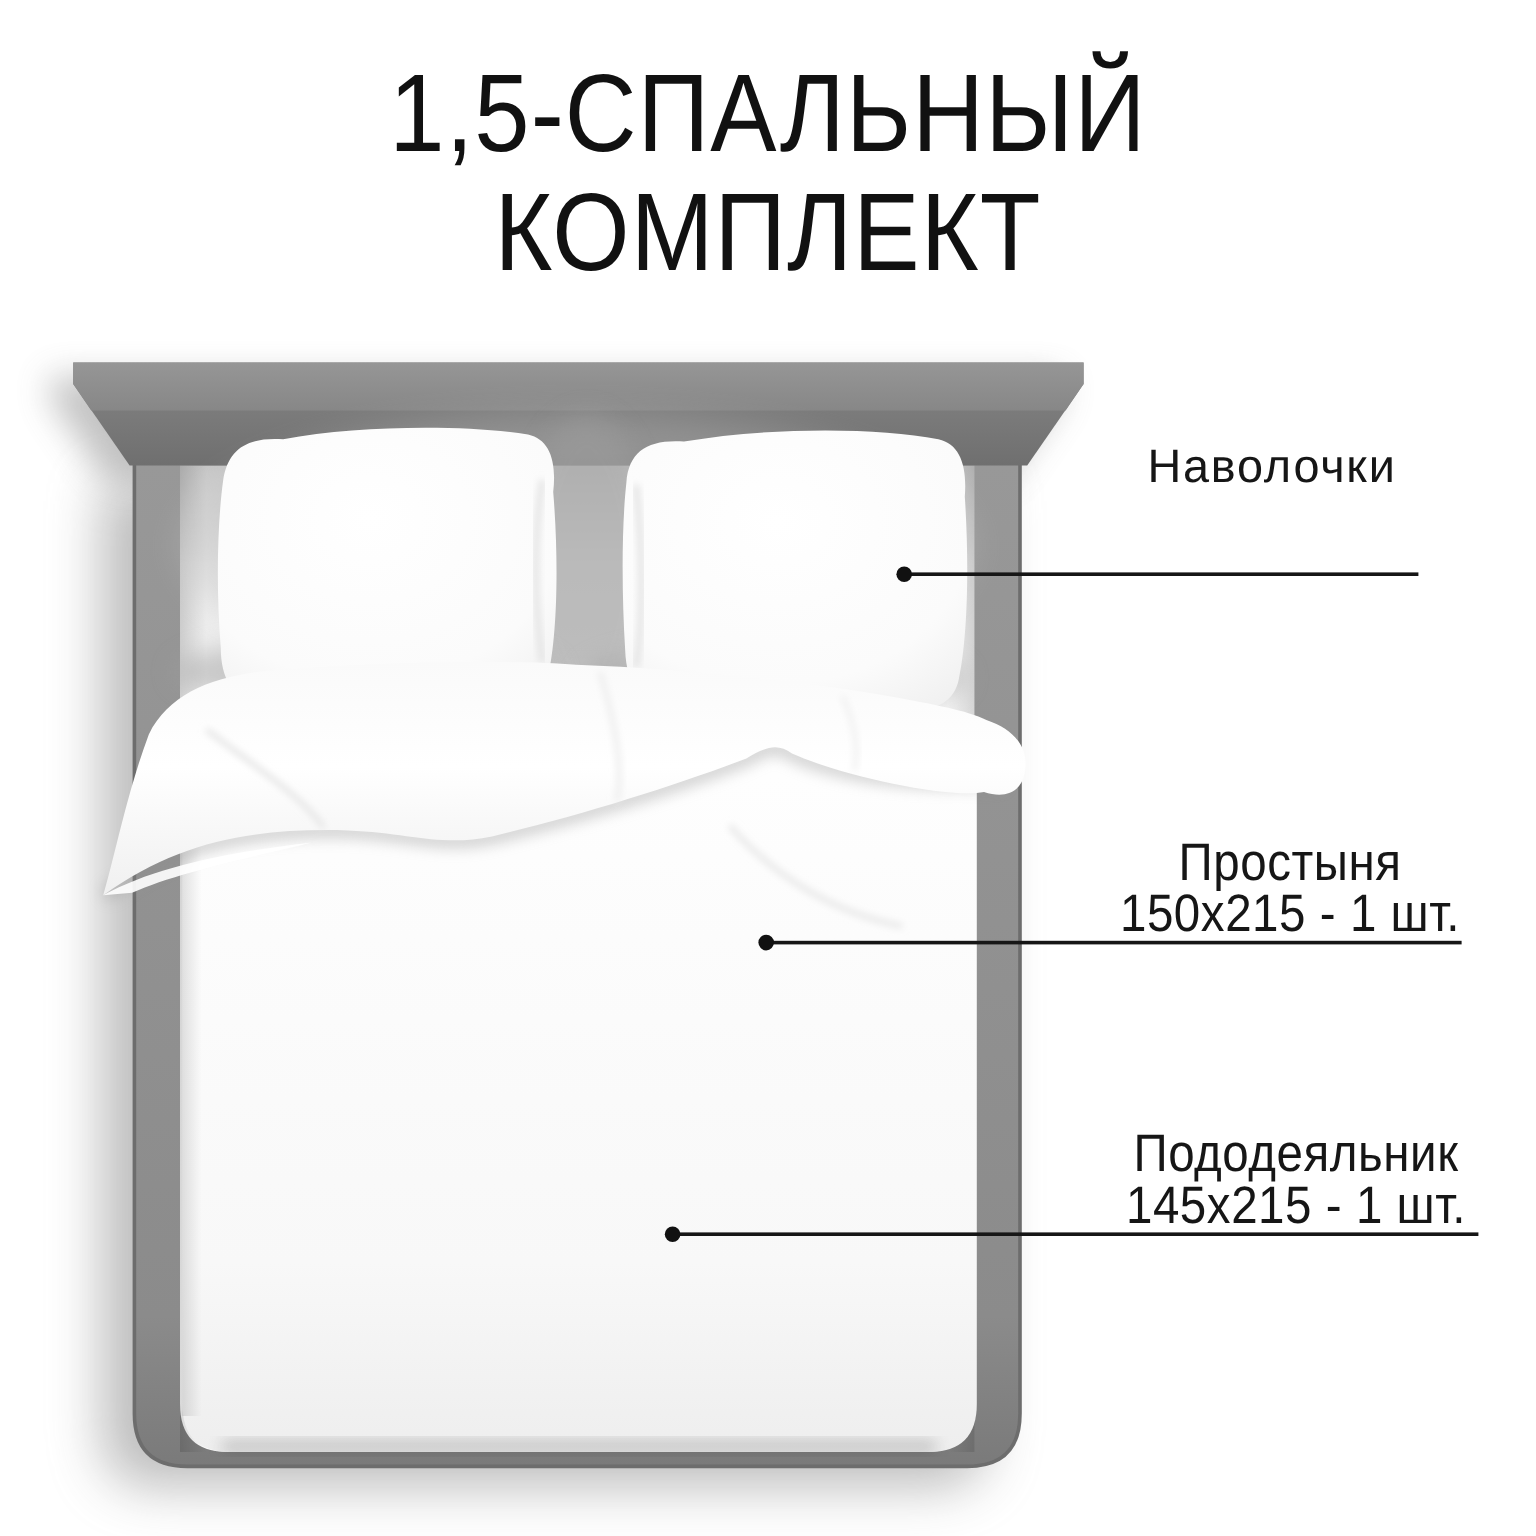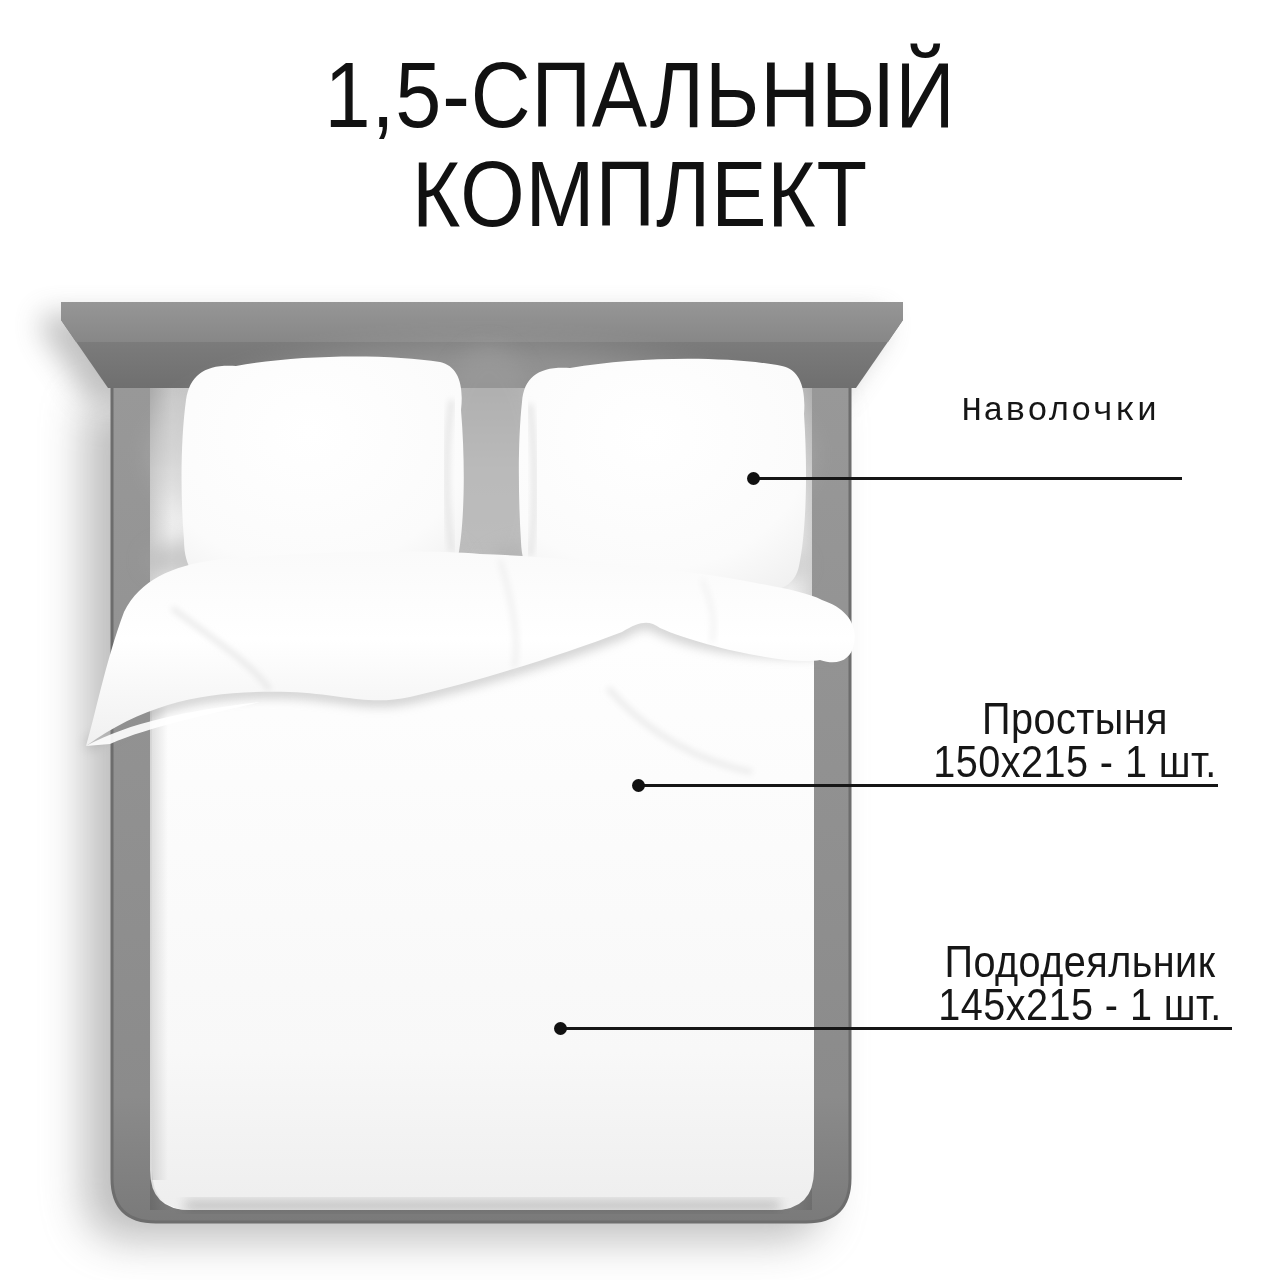--- a/index.html
+++ b/index.html
@@ -19,23 +19,23 @@
     letter-spacing: 1px; color: #111111;
     transform: scaleX(0.9); transform-origin: 50% 0;
     white-space: nowrap;
   }
 
   
   .callout { position: absolute; text-align: center; white-space: nowrap; }
   .callout .nm, .callout .sz { display: block; }
 
   .callout-1 {
-    left: 895px; top: 392px; width: 330px;
-    font-family: Liberation Mono, monospace;
-    font-size: 34px; line-height: 38px; letter-spacing: 1.5px;
+    left: 895px; top: 371px; width: 330px;
+    font-family: Liberation Sans, sans-serif;
+    font-size: 39px; line-height: 38px; letter-spacing: 1.5px;
   }
   .callout-2, .callout-3 {
     font-family: "Liberation Sans", sans-serif;
     font-size: 44px; line-height: 43px; letter-spacing: 0.5px;
     transform: scaleX(0.9); transform-origin: 50% 0;
   }
   .callout-2 { left: 915px; top: 697px; width: 320px; }
   .callout-3 { left: 915px; top: 940px; width: 330px; }
 
   

